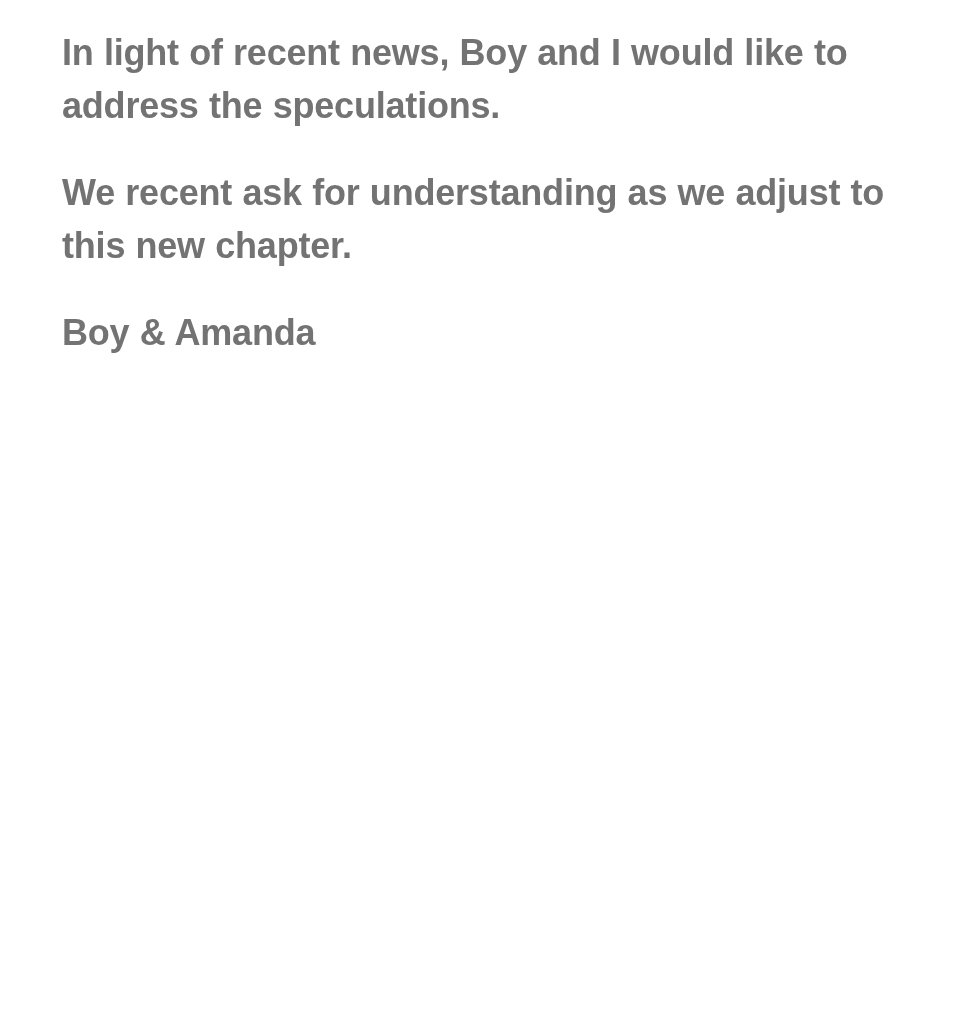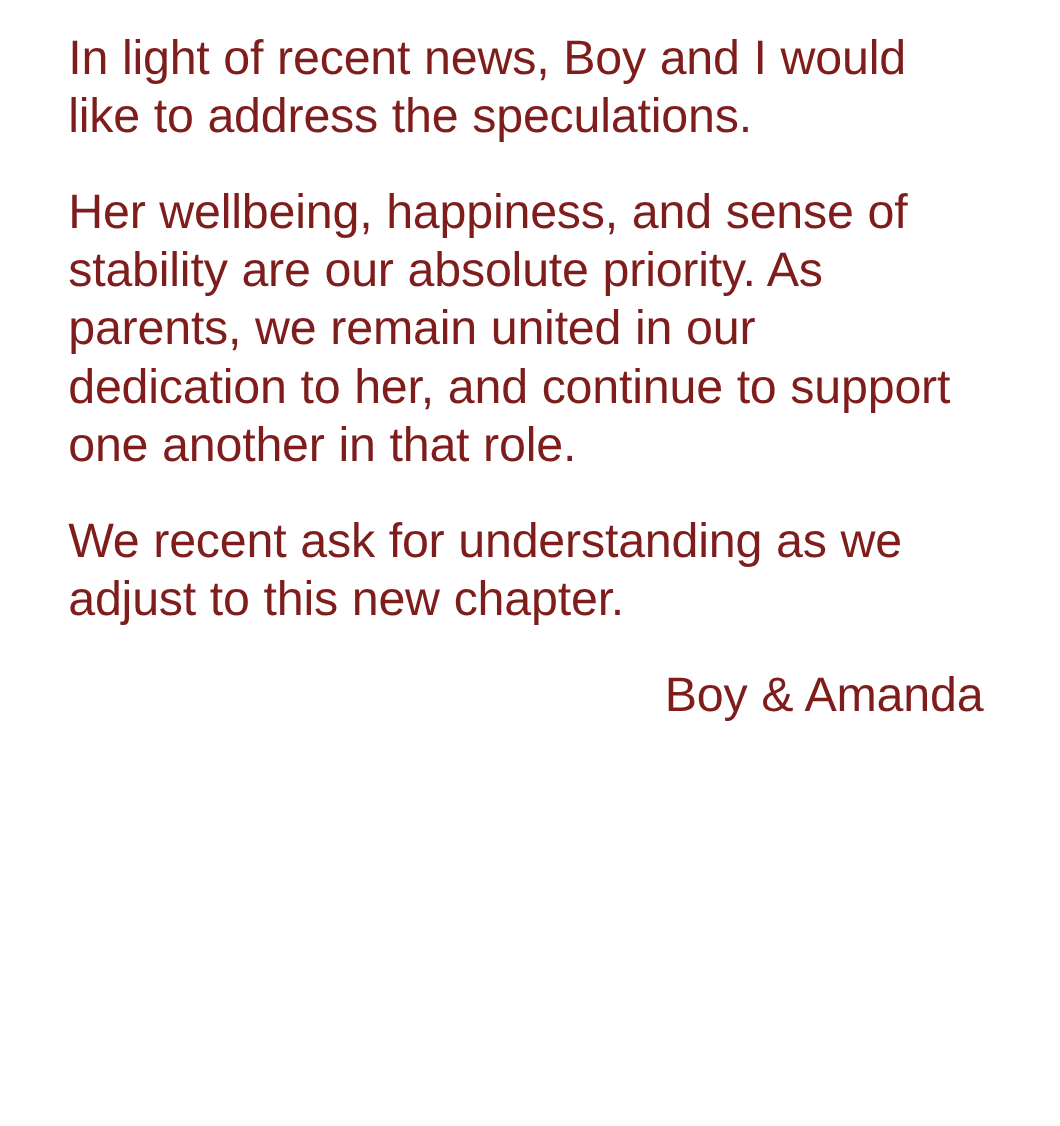--- a/index.html
+++ b/index.html
@@ -14,37 +14,35 @@
     font-family: "Liberation Sans", sans-serif;
     color: #141414;
     -webkit-font-smoothing: antialiased;
   }
   .statement {
     box-sizing: border-box;
     width: 964px;
     padding: 26px 70px 0 62px;
   }
   .para {
-    font-size: 44px;
+    font-size: 36px;
     line-height: 53px;
     letter-spacing: -0.2px;
-    font-weight: 400;
+    font-weight: 700;
     margin: 0 0 34px 0;
-    color: #7f1d1d;
+    color: #737373;
     word-spacing: 0.5px;
   }
   .para:last-child {
     margin-bottom: 0;
   }
   .para.signature-name {
     margin-bottom: 0;
-    text-align: right;
   }
 </style>
 </head>
 <body>
 
 <div class="statement">
   <p class="para">In light of recent news, Boy and I would like to address the speculations.</p>
-  <p class="para">Her wellbeing, happiness, and sense of stability are our absolute priority. As parents, we remain united in our dedication to her, and continue to support one another in that role.</p>
   <p class="para">We recent ask for understanding as we adjust to this new chapter.</p>
   <p class="para signature-name">Boy &amp; Amanda</p>
 </div>
 
 </body></html>

